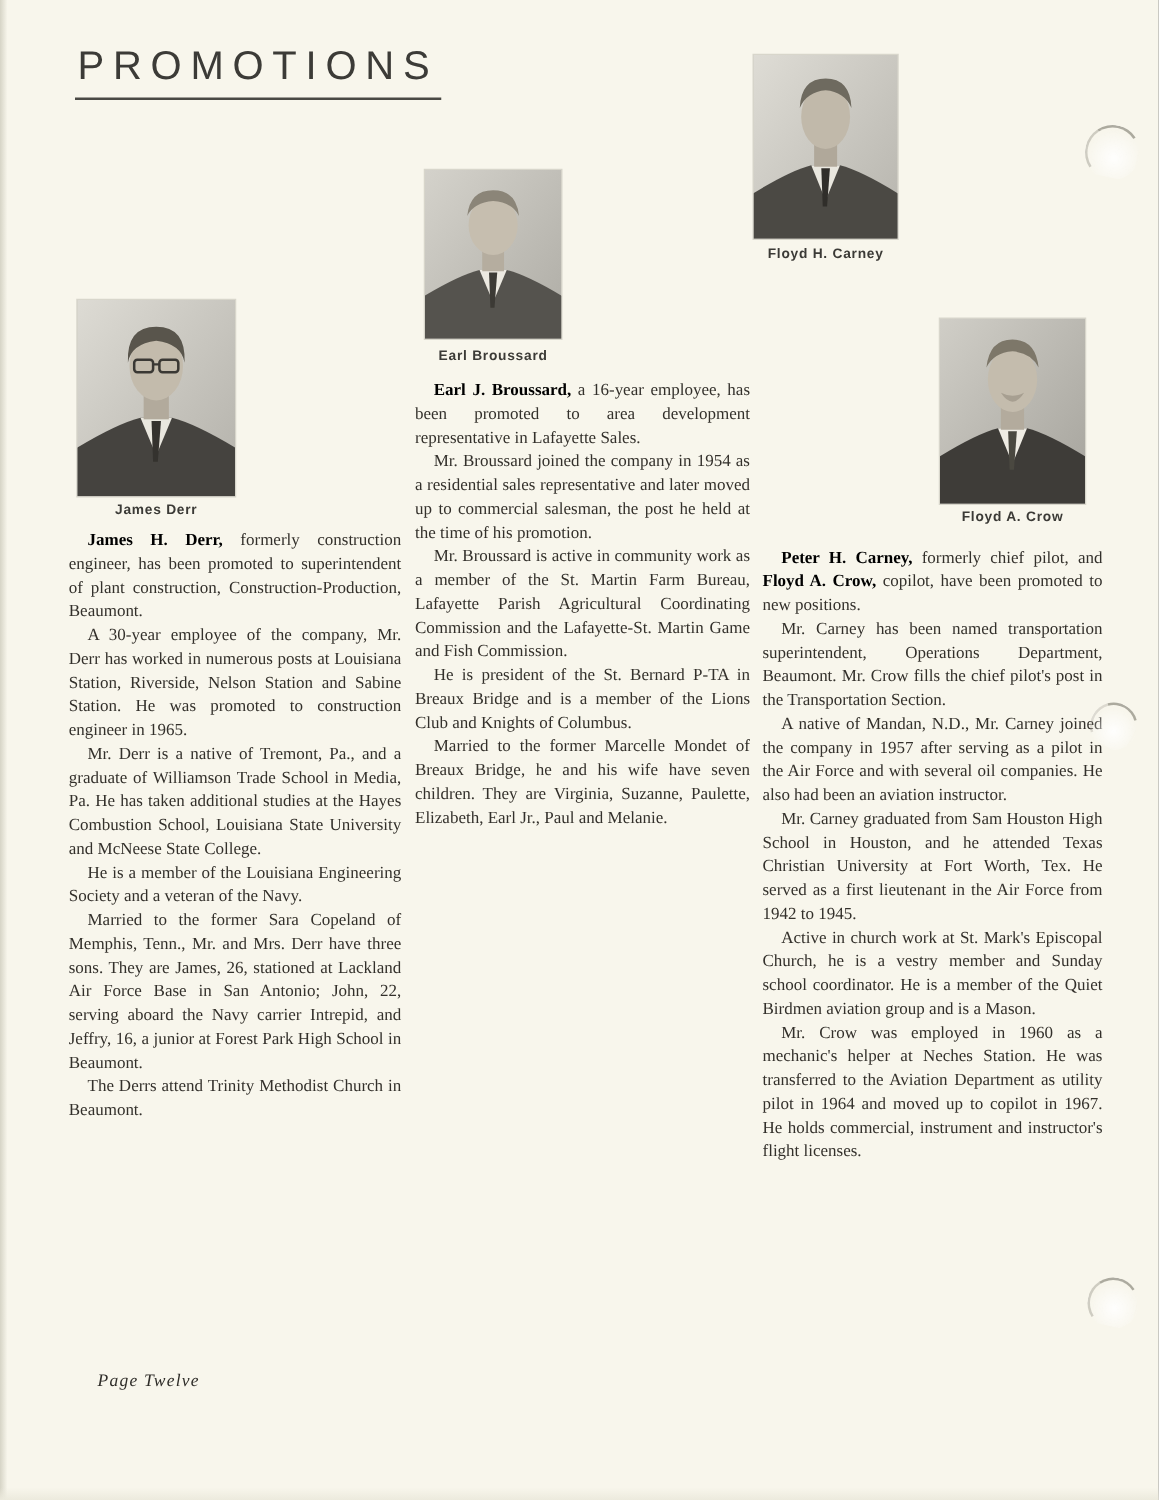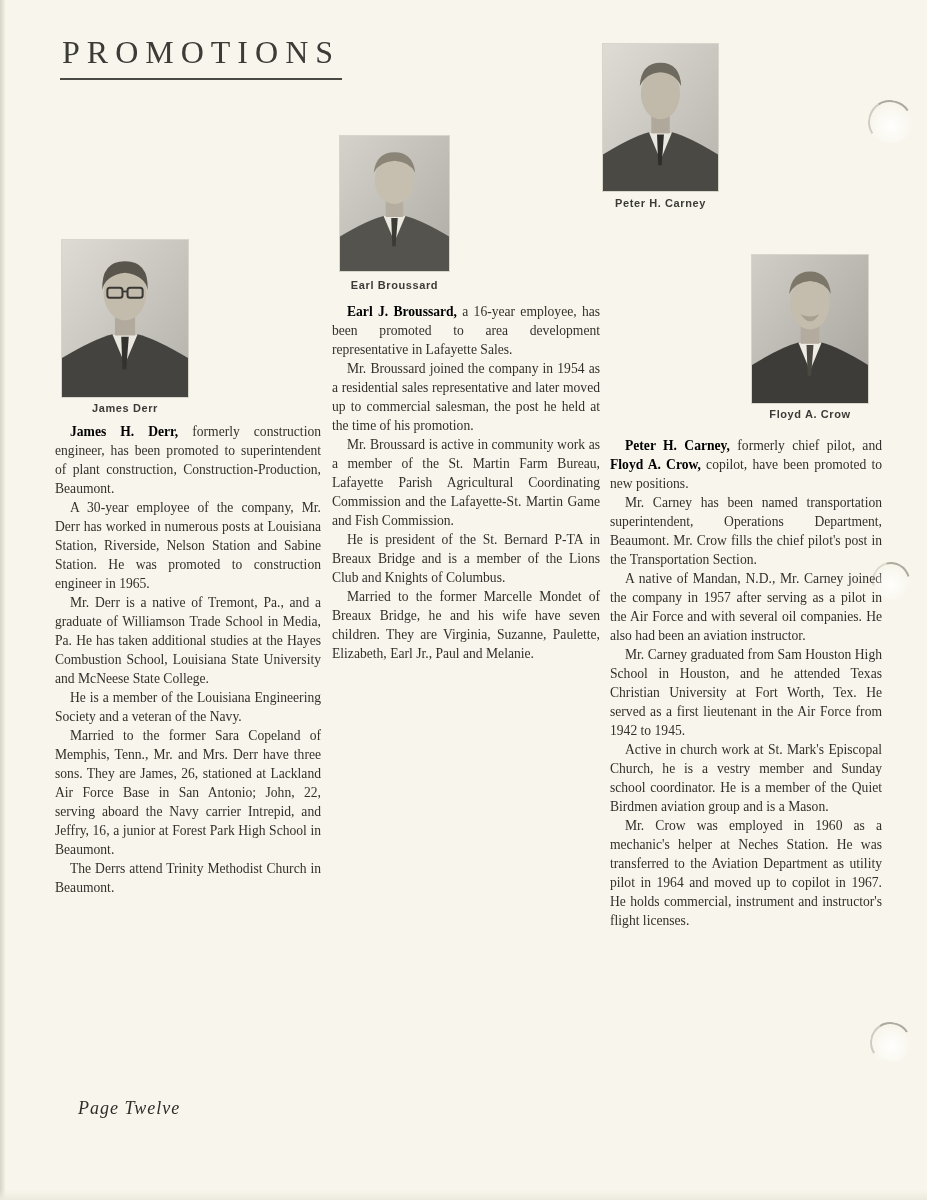--- a/index.html
+++ b/index.html
@@ -11,40 +11,40 @@
   .edge-left {
     position:absolute; left:0; top:0; width:6px; height:100%;
     background:linear-gradient(to right, #d6d4c6, rgba(214,212,198,0));
   }
   .edge-bottom {
     position:absolute; left:0; bottom:0; width:100%; height:10px;
     background:linear-gradient(to top, #eceadd, rgba(236,234,221,0));
   }
   .title {
     position:absolute; left:60px; top:34px;
-    font-family:Liberation Serif, serif; font-size:32px; font-weight:400;
+    font-family:Liberation Sans, sans-serif; font-size:32px; font-weight:400;
     letter-spacing:7px; color:#3c3b37;
     border-bottom:2px solid #4a4944; padding:0 2px 7px 2px;
   }
   .col {
     position:absolute; text-align:justify;
     font-size:13.6px; line-height:19px; color:#33302b;
   }
   .col p { margin:0; text-indent:15px; }
   .col b { font-weight:bold; color:#000000; }
   .photo { position:absolute; background:#cfcdc6; box-shadow:0 0 0 1px #d8d6cb; }
   .photo svg { display:block; width:100%; height:100%; }
   .caption {
     position:absolute; text-align:center;
     font-family:"Liberation Sans", sans-serif; font-weight:bold;
     font-size:11px; letter-spacing:0.6px; color:#3b3a36;
   }
   .footer {
     position:absolute; left:78px; top:1098px;
-    font-style:italic; font-size:18px; letter-spacing:1px; color:#2f2d29;
+    font-style:italic; font-size:14px; letter-spacing:1px; color:#2f2d29;
   }
   .hole {
     position:absolute; border-radius:50%;
     border:2px solid transparent;
     border-top-color:rgba(110,108,95,0.55);
     border-left-color:rgba(110,108,95,0.30);
     transform:rotate(12deg);
     background:radial-gradient(circle at 55% 60%, rgba(255,255,255,0.9), rgba(255,255,255,0) 70%);
   }
   .hole-2 { transform:rotate(30deg); border-left-color:rgba(110,108,95,0.2); }
@@ -109,21 +109,21 @@
         </defs>
       <rect x="0" y="0" width="100" height="125" fill="url(#g3)"></rect>
       <path d="M-5 125 L-5 97 Q24 79 40 75 L60 75 Q76 79 105 97 L105 125 Z" fill="#4b4944"></path>
       <polygon points="40,75 60,75 50,99" fill="#e9e7df"></polygon>
       <polygon points="47,77 53,77 51,103 48,103" fill="#302e2a"></polygon>
       <rect x="42" y="58" width="16" height="18" fill="#b0a89a"></rect>
       <ellipse cx="50" cy="42" rx="17" ry="22" fill="#c1b9aa"></ellipse>
       <path d="M32 36 Q33 16 50 16 Q67 16 68 36 Q63 25 50 24 Q37 25 32 36 Z" fill="#6e6a5f"></path>
     </svg>
   </div>
-  <div class="caption" style="left:603px; top:197px; width:115px;">Peter H. Carney</div>
+  <div class="caption" style="left:603px; top:197px; width:115px;">Floyd H. Carney</div>
 
   <div class="photo" style="left:752px; top:255px; width:116px; height:148px;">
     <svg viewBox="0 0 100 125" preserveAspectRatio="none">
       <defs>
           <linearGradient id="g4" x1="0" y1="0" x2="1" y2="1">
         <stop offset="0" stop-color="#d0cec7"></stop>
             <stop offset="1" stop-color="#a5a39c"></stop>
       </linearGradient>
         </defs>
       <rect x="0" y="0" width="100" height="125" fill="url(#g4)"></rect>

